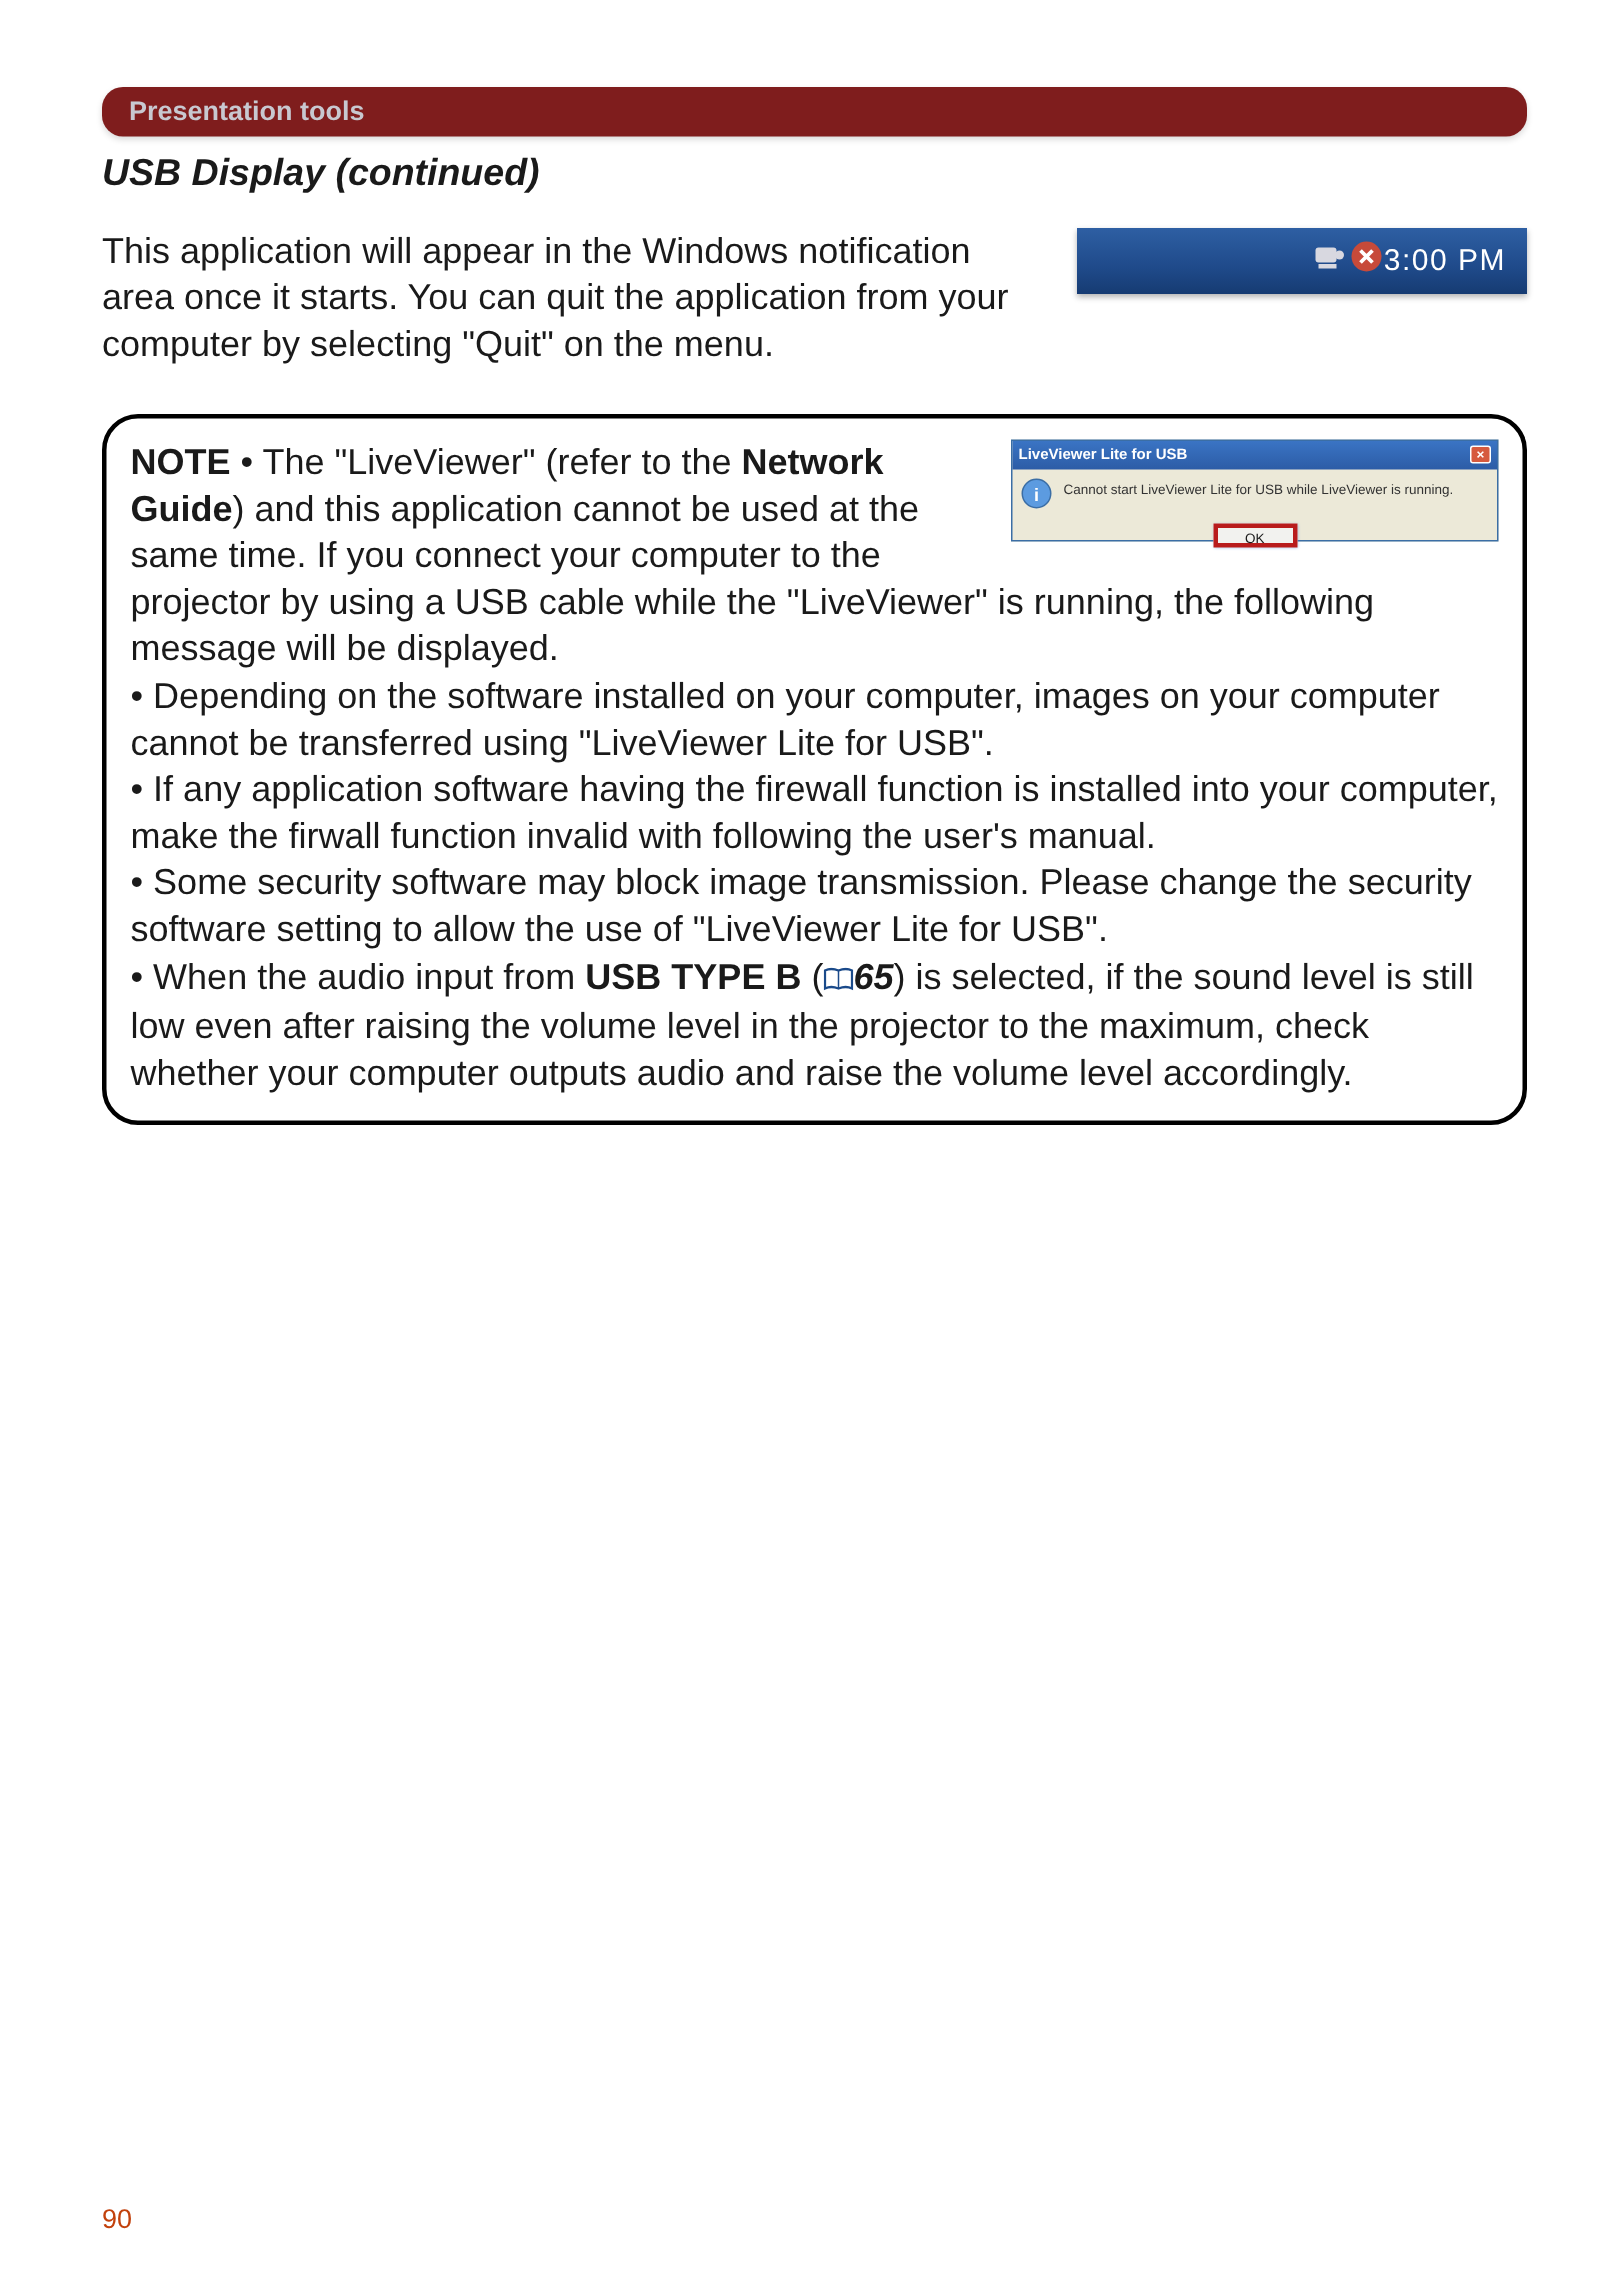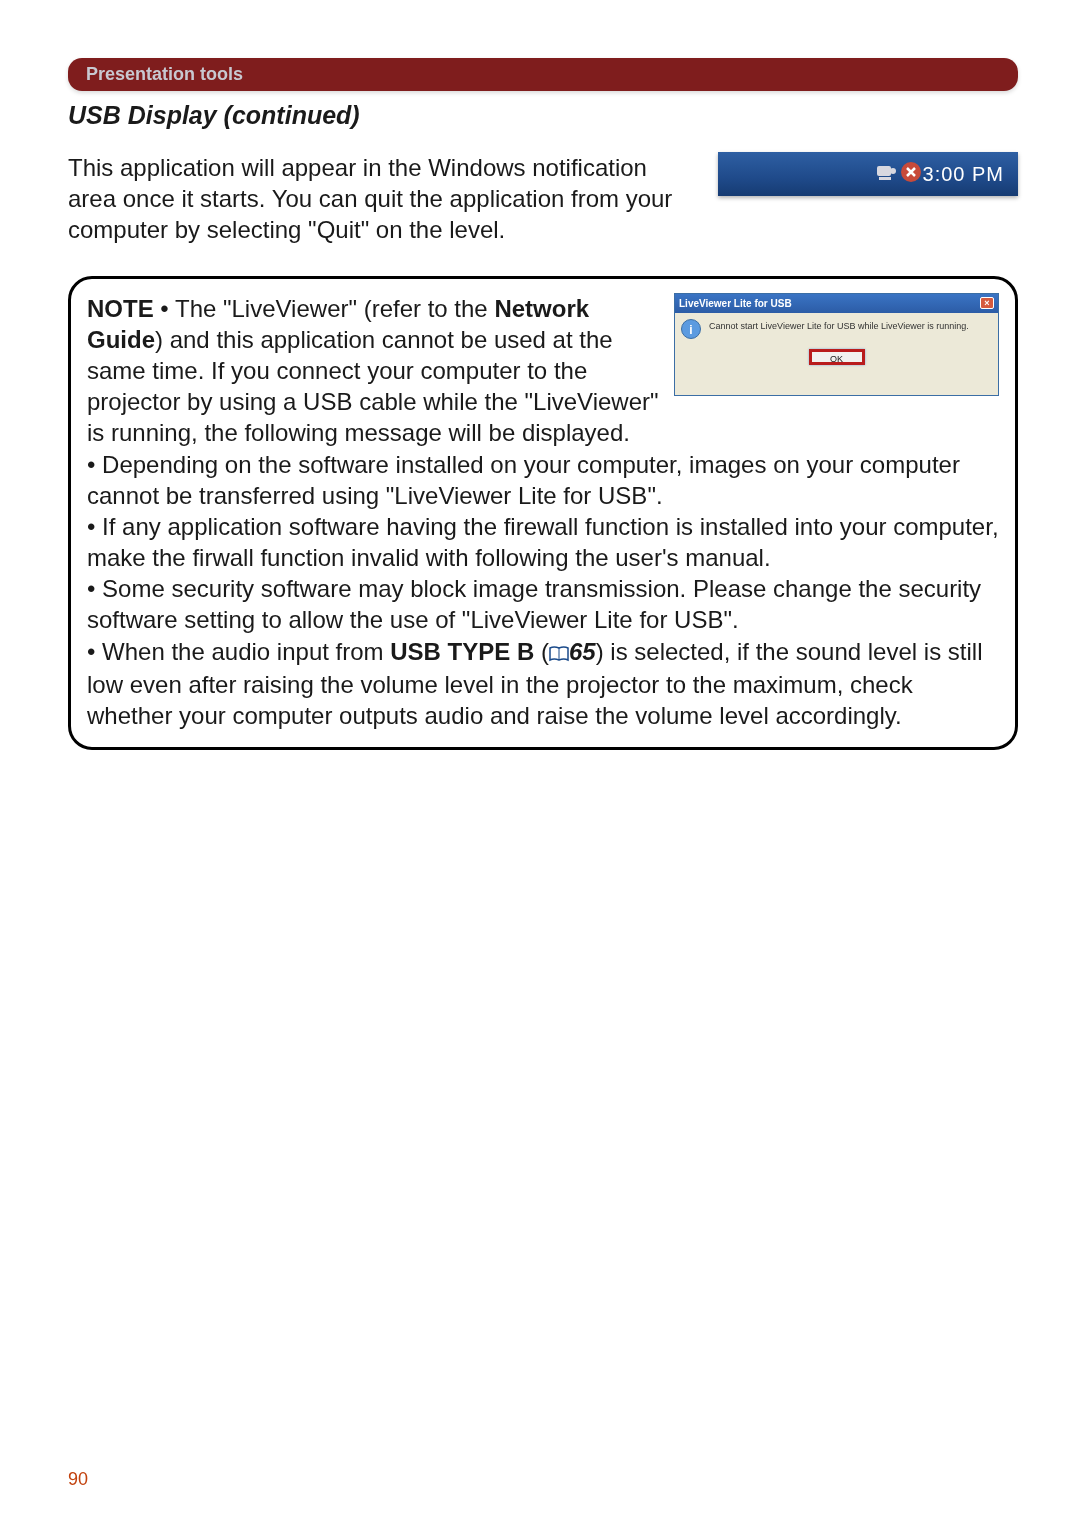--- a/index.html
+++ b/index.html
@@ -73,21 +73,21 @@
     font-weight: bold;
     font-family: Arial, sans-serif;
     font-size: 24px;
   }
   .float-dialog {
     float: right;
     margin: 0 0 6px 12px;
   }
   .dialog {
     width: 325px;
-    height: 103px;
+    height: 68px;
     border: 1px solid #3b6ea5;
     background: #ece9d8;
     font-size: 10px;
     font-family: Tahoma, Arial, sans-serif;
   }
   .dialog .titlebar {
     background: linear-gradient(#3a74c4, #2c5ca6);
     color: #fff;
     font-weight: bold;
     font-size: 10px;
@@ -168,21 +168,21 @@
 
 <div class="page">
 
   <div class="section-header">
     <span class="section-header-text">Presentation tools</span>
   </div>
 
   <div class="page-title">USB Display (continued)</div>
 
   <div class="intro-row">
-    <div class="intro-text">This application will appear in the Windows notification area once it starts. You can quit the application from your computer by selecting "Quit" on the level.</div>
+    <div class="intro-text">This application will appear in the Windows notification area once it starts. You can quit the application from your computer by selecting "Quit" on the menu.</div>
     <div class="tray">
       <span>
         <svg viewBox="0 0 24 24">
             <rect x="2" y="6" width="14" height="10" rx="2" fill="#d8d8e0"></rect>
             <circle cx="18" cy="11" r="3" fill="#d8d8e0"></circle>
             <rect x="4" y="17" width="12" height="3" fill="#d8d8e0"></rect>
           </svg>
       </span>
       <span>
         <svg viewBox="0 0 24 24">

